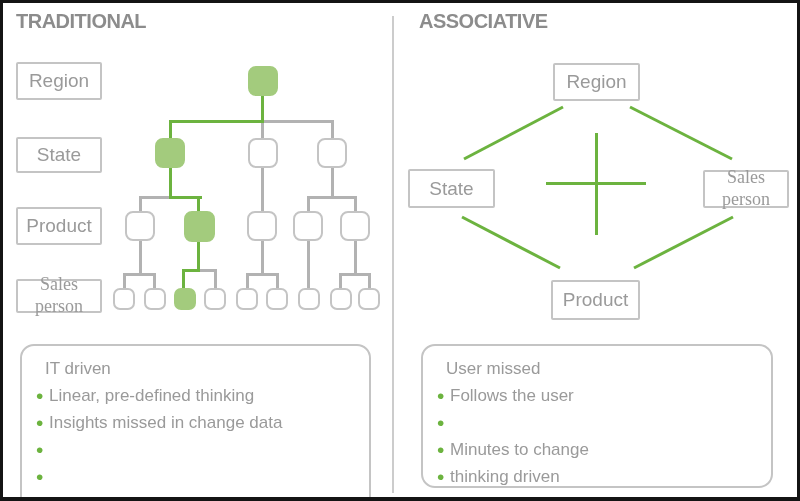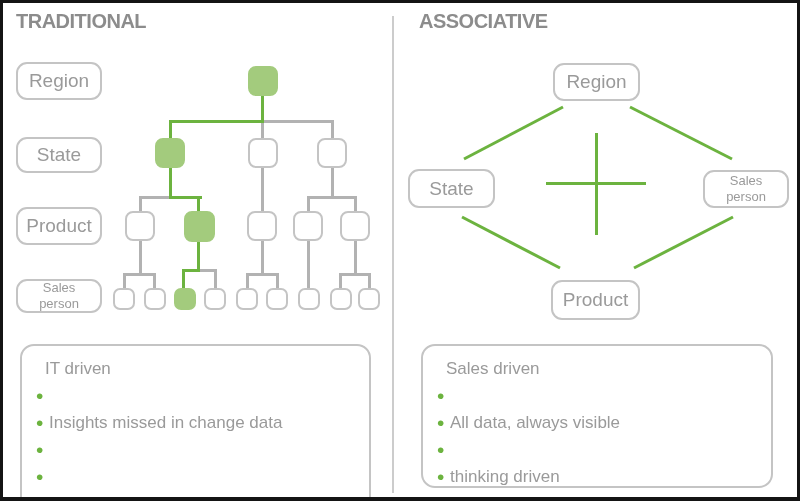--- a/index.html
+++ b/index.html
@@ -9,25 +9,25 @@
     border-bottom-width:4px; overflow:hidden;
     font-family:"Liberation Sans", sans-serif;
   }
   .title{
     position:absolute; font-size:20px; font-weight:bold; letter-spacing:-0.5px;
     color:var(--title-gray,#8c8c8c);
   }
   .divider{position:absolute; background:var(--divider-gray,#ccc);}
   .lbl{
     position:absolute; display:flex; align-items:center; justify-content:center;
-    border:2px solid var(--box-border,#c4c4c4); border-radius:11px;
+    border:2px solid var(--box-border,#c4c4c4); border-radius:2px;
     color:var(--text-gray,#9a9a9a); font-size:19px; background:#fff;
     text-align:center; box-sizing:border-box;
   }
-  .lbl.sm2{font-size:13px; line-height:1.2; padding:0 14px;}
+  .lbl.sm2{font-size:18px; line-height:1.2; padding:0 14px;font-family:Liberation Serif, serif;}
   .node{
     position:absolute; width:30px; height:30px; box-sizing:border-box;
     background:#fff; border:2px solid var(--box-border,#c4c4c4); border-radius:8px;
   }
   .node.s{width:22px; height:22px; border-radius:7px;}
   .node.g{background:var(--green-fill,#a3cb7d); border-color:var(--green-fill,#a3cb7d);}
   .h,.v{position:absolute; background:var(--gray-line,#b2b2b2);}
   .h.gn,.v.gn{background:var(--green-line,#6cb33f);}
   .sumbox{
     position:absolute; box-sizing:border-box;
@@ -124,44 +124,46 @@
 
   <div class="lbl" style="left:550px;top:60px;width:87px;height:38px;">Region</div>
   <div class="lbl" style="left:405px;top:166px;width:87px;height:39px;">State</div>
   <div class="lbl sm2" style="left:700px;top:167px;width:86px;height:38px;">Sales person</div>
   <div class="lbl" style="left:548px;top:277px;width:89px;height:40px;">Product</div>
 
   <div class="sumbox" style="left:17px;top:341px;width:351px;height:184px;">
     <div class="sum-head">IT driven</div>
     <div class="brow">
       <span class="dot">•</span>
+      <span>Linear, pre-defined thinking</span>
     </div>
     <div class="brow">
       <span class="dot">•</span>
       <span>Insights missed in change data</span>
     </div>
     <div class="brow">
       <span class="dot">•</span>
     </div>
     <div class="brow">
       <span class="dot">•</span>
     </div>
   </div>
 
   <div class="sumbox" style="left:418px;top:341px;width:352px;height:144px;">
-    <div class="sum-head">Sales driven</div>
+    <div class="sum-head">User missed</div>
+    <div class="brow">
+      <span class="dot">•</span>
+      <span>Follows the user</span>
+    </div>
     <div class="brow">
       <span class="dot">•</span>
     </div>
     <div class="brow">
       <span class="dot">•</span>
-      <span>All data, always visible</span>
-    </div>
-    <div class="brow">
-      <span class="dot">•</span>
+      <span>Minutes to change</span>
     </div>
     <div class="brow">
       <span class="dot">•</span>
       <span>thinking driven</span>
     </div>
   </div>
 
 </div>
 
 </body></html>

